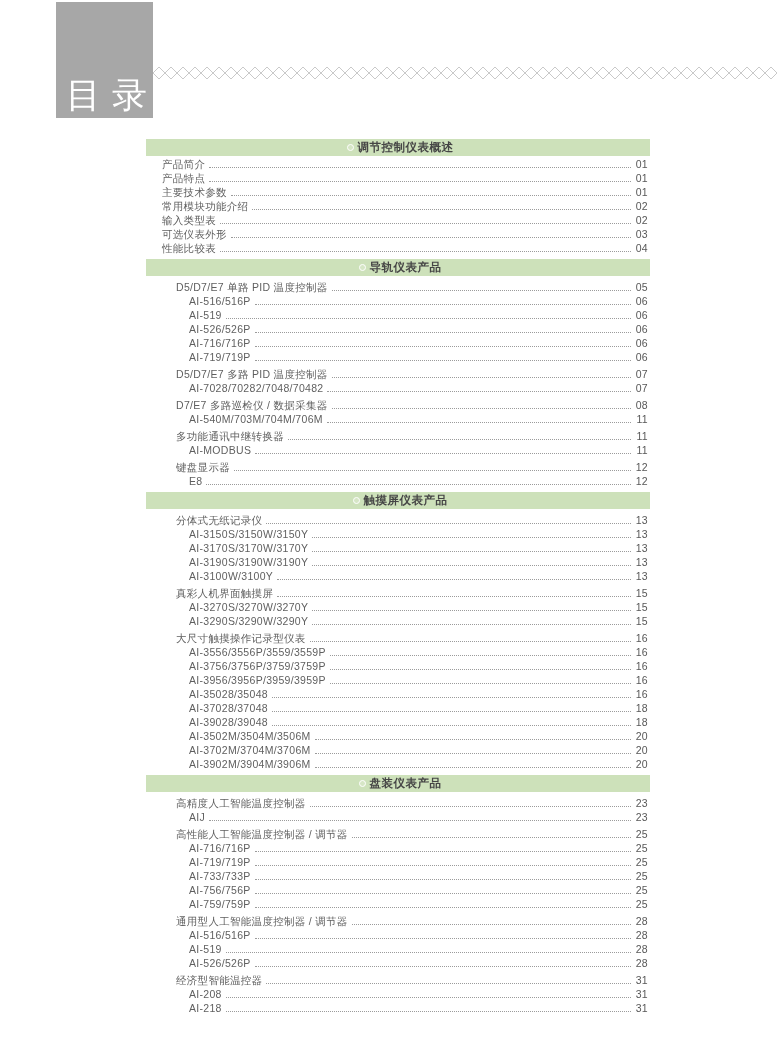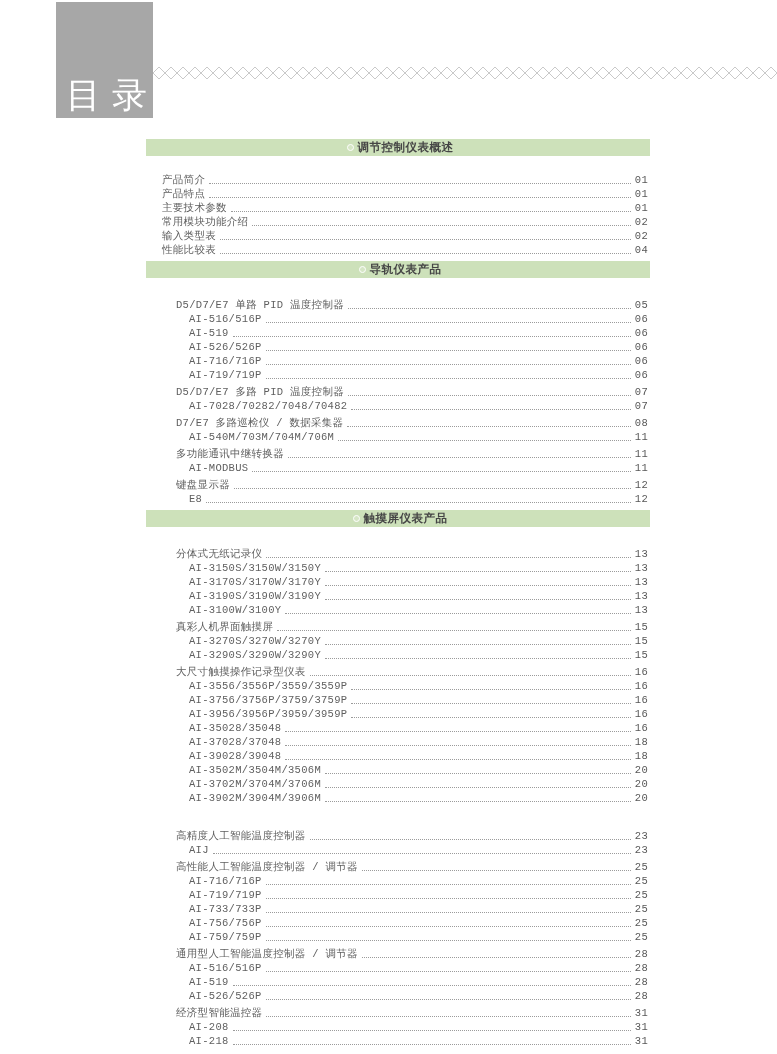--- a/index.html
+++ b/index.html
@@ -41,21 +41,21 @@
     padding-left:3px;
     color:var(--header-text);font-size:11.5px;font-weight:bold;
     letter-spacing:0.5px;
     justify-content:center;
   }
   .bullet{
     width:7px;height:7px;border:1.5px solid #ffffff;border-radius:50%;
     background:rgba(255,255,255,0.18);
     margin:0 4px 0 1px;flex:0 0 auto;
   }
-  .section-body{padding:17px 0 4px;font-family:Liberation Mono, monospace;}
+  .section-body{padding:1px 0 4px;}
   .toc-row{
     display:flex;align-items:baseline;height:14px;
     font-size:10.5px;color:var(--row-text);
     padding-right:2px;line-height:14px;
   }
   .toc-row .label{white-space:nowrap;letter-spacing:0.3px;}
   .toc-row .leader{
     flex:1;align-self:flex-end;
     border-bottom:1.5px dotted var(--dot-gray);
     margin:0 2px 3px 4px;min-width:10px;
@@ -116,20 +116,25 @@
     <span class="leader"></span>
     <span class="page-num">02</span>
   </div>
 
   <div class="toc-row level-1">
     <span class="label">输入类型表</span>
     <span class="leader"></span>
     <span class="page-num">02</span>
   </div>
 
+  <div class="toc-row level-1">
+    <span class="label">可选仪表外形</span>
+    <span class="leader"></span>
+    <span class="page-num">03</span>
+  </div>
 
   <div class="toc-row level-1">
     <span class="label">性能比较表</span>
     <span class="leader"></span>
     <span class="page-num">04</span>
   </div>
 </div>
   </section>
 
   <section class="toc-section">
@@ -334,20 +339,24 @@
 
   <div class="toc-row level-3">
     <span class="label">AI-3902M/3904M/3906M</span>
     <span class="leader"></span>
     <span class="page-num">20</span>
   </div>
 </div>
   </section>
 
   <section class="toc-section">
+    <div class="section-header">
+      <span class="bullet"></span>
+      <span class="section-title">盘装仪表产品</span>
+    </div>
     <div class="section-body">
   <div class="toc-row level-2">
     <span class="label">高精度人工智能温度控制器</span>
     <span class="leader"></span>
     <span class="page-num">23</span>
   </div>
 
   <div class="toc-row level-3">
     <span class="label">AIJ</span>
     <span class="leader"></span>

